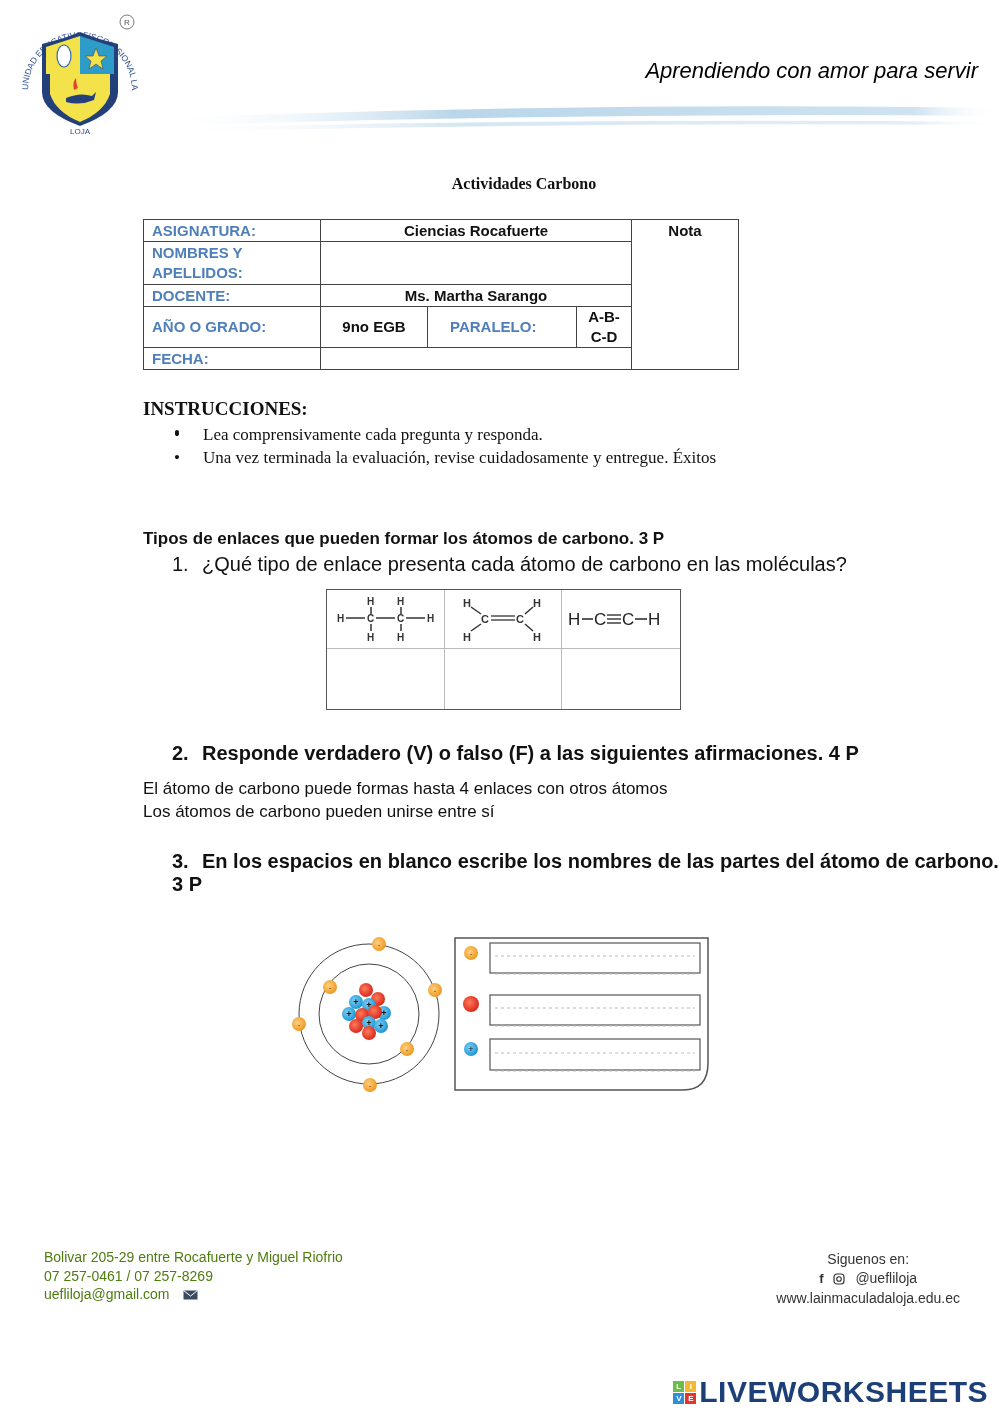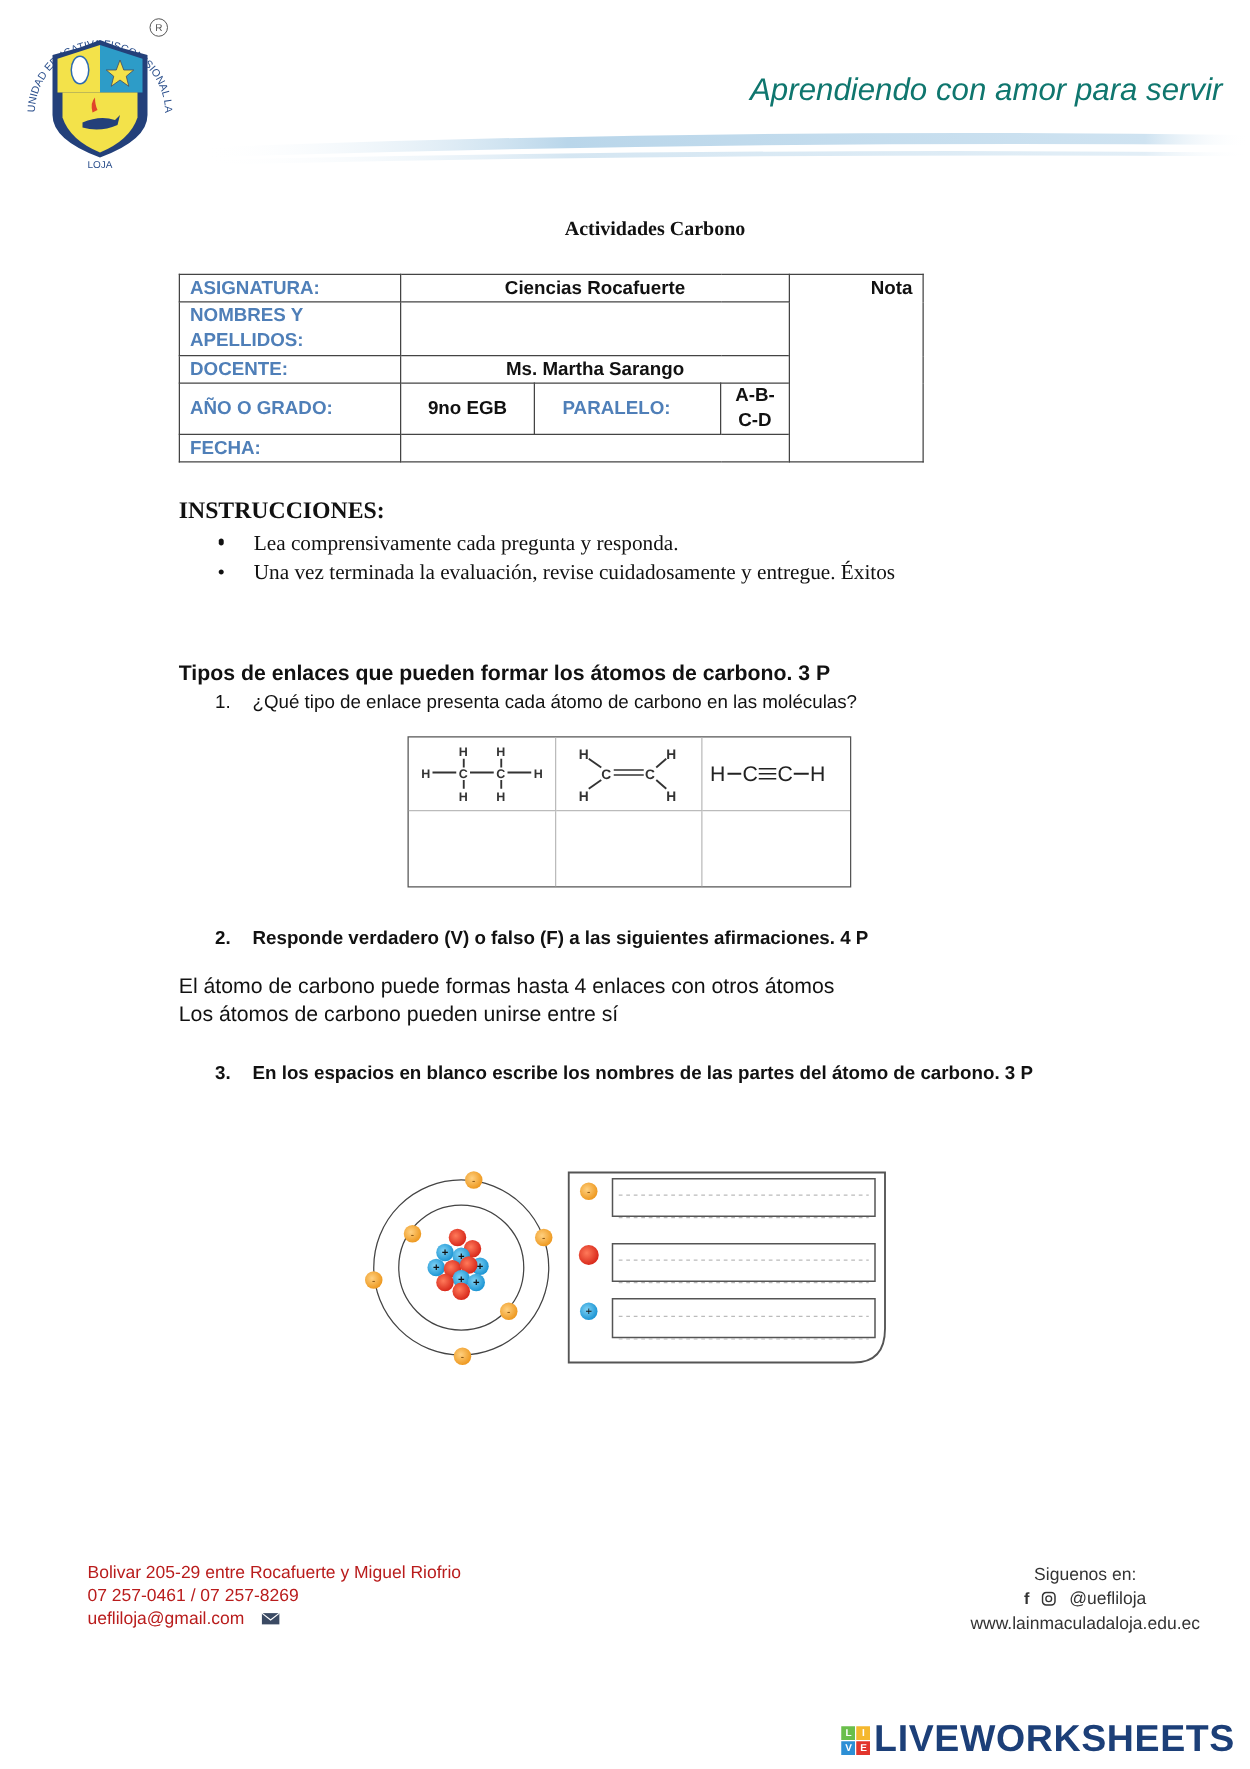--- a/index.html
+++ b/index.html
@@ -1,60 +1,60 @@
 <!DOCTYPE html>
 <html><head>
 <meta charset="utf-8">
 <style>
   html, body { margin: 0; padding: 0; background: #ffffff; }
   body { width: 1000px; height: 1415px; position: relative; overflow: hidden; font-family: "Liberation Serif", serif; color: #111; }
   .abs { position: absolute; }
 
   
   .logo { left: 14px; top: 12px; width: 130px; height: 128px; }
-  .motto { right: 22px; top: 58px; font-family: "Liberation Sans", sans-serif; font-style: italic; font-size: 25px; color: #0f766e; }
+  .motto { right: 22px; top: 58px; font-family: "Liberation Sans", sans-serif; font-style: italic; font-size: 22px; color: #000000; }
   .swoosh { left: 160px; top: 100px; width: 840px; height: 36px; }
 
   .doc-title { left: 0; width: 1000px; top: 175px; text-align: center; font-family: "Liberation Serif", serif; font-weight: bold; font-size: 16px; padding-left: 24px; }
 
   
   table.info { position: absolute; left: 143px; top: 219px; width: 596px; border-collapse: collapse; font-family: "Liberation Sans", sans-serif; font-size: 15px; font-weight: bold; }
   table.info td { border: 1px solid #444; padding: 0 8px; height: 21px; vertical-align: middle; line-height: 20px; }
   table.info td.lbl { color: #4f7fb8; width: 160px; text-align: left; }
   table.info td.val { text-align: center; color: #111; }
-  table.info td.nota { width: 90px; text-align: right; vertical-align: top; padding-top: 1px; }
+  table.info td.nota { width: 90px; text-align: center; vertical-align: top; padding-top: 1px; }
   table.info tr.tall td { height: 42px; }
 
   
   .instr-title { left: 143px; top: 398px; font-weight: bold; font-size: 19px; font-family: "Liberation Serif", serif; }
   .instr-list { left: 172px; top: 422px; width: 680px; margin: 0; padding: 0; list-style: none; font-size: 17px; line-height: 21px; }
   .instr-list li { position: relative; padding-left: 31px; margin-bottom: 2px; }
   .instr-list li .bullet { position: absolute; left: 2px; top: 0; }
 
   .section-title { left: 143px; top: 529px; font-family: "Liberation Sans", sans-serif; font-weight: bold; font-size: 17px; }
-  .q { font-family: "Liberation Sans", sans-serif; font-size: 15px; }
+  .q { font-family: "Liberation Sans", sans-serif; font-size: 20px; }
   .q .num { display: inline-block; width: 30px; }
   .q1 { left: 172px; top: 553px; }
   .q2 { left: 172px; top: 742px; font-weight: bold; }
   .q3 { left: 172px; top: 850px; font-weight: bold; }
 
   
   .mol { left: 326px; top: 589px; width: 353px; height: 119px; border: 1.5px solid #555; display: grid; grid-template-columns: 1fr 1fr 1fr; grid-template-rows: 59px 1fr; }
   .mol > div { border-right: 1px solid #bbb; border-bottom: 1px solid #bbb; position: relative; }
   .mol > div:nth-child(3n) { border-right: none; }
   .mol > div:nth-child(n+4) { border-bottom: none; }
   .mol svg { position: absolute; left: 0; top: 0; }
 
   .statements { left: 143px; top: 777px; font-family: "Liberation Sans", sans-serif; font-size: 17px; line-height: 23px; }
 
   
   .atom-wrap { left: 283px; top: 928px; width: 435px; height: 175px; }
 
   
-  .foot-left { left: 70px; top: 1248px; font-family: "Liberation Sans", sans-serif; font-size: 14px; color: #b91c1c; line-height: 18.5px; }
+  .foot-left { left: 44px; top: 1248px; font-family: "Liberation Sans", sans-serif; font-size: 14px; color: #4d7c0f; line-height: 18.5px; }
   .foot-right { right: 40px; top: 1250px; font-family: "Liberation Sans", sans-serif; font-size: 14px; color: #333; line-height: 18.5px; text-align: center; }
   .lw { right: 12px; top: 1375px; display: flex; align-items: center; }
   .lw-text { font-family: "Liberation Sans", sans-serif; font-weight: bold; font-size: 30px; color: #1c3f78; letter-spacing: 0.5px; }
   .lw-blocks { display: grid; grid-template-columns: 11px 11px; grid-template-rows: 11px 11px; gap: 1px; margin-right: 3px; }
   .lw-blocks span { font-family: "Liberation Sans", sans-serif; font-size: 8px; color: #fff; font-weight: bold; text-align: center; line-height: 11px; }
 </style>
 </head>
 <body>
 
 <div class="abs logo">

